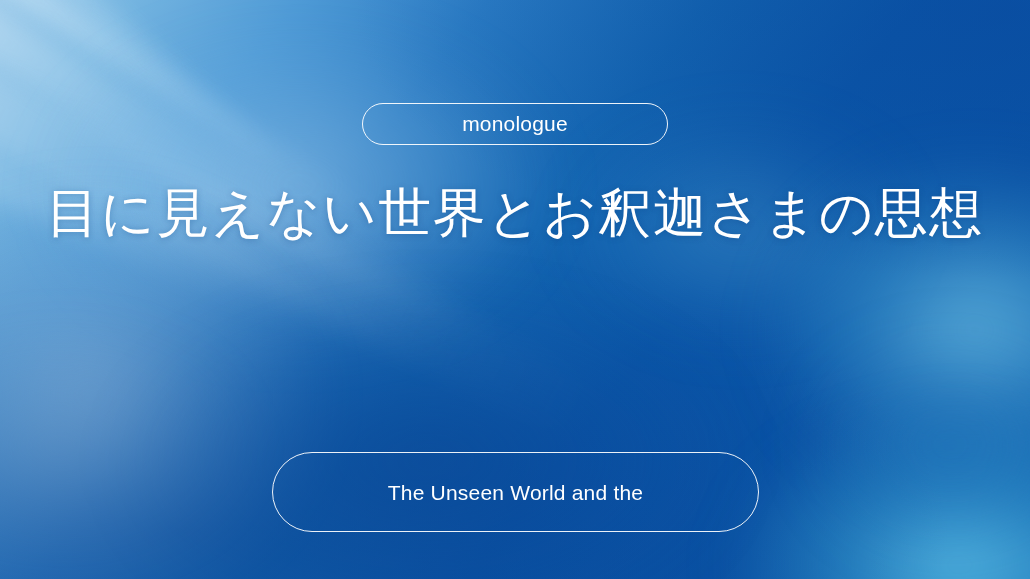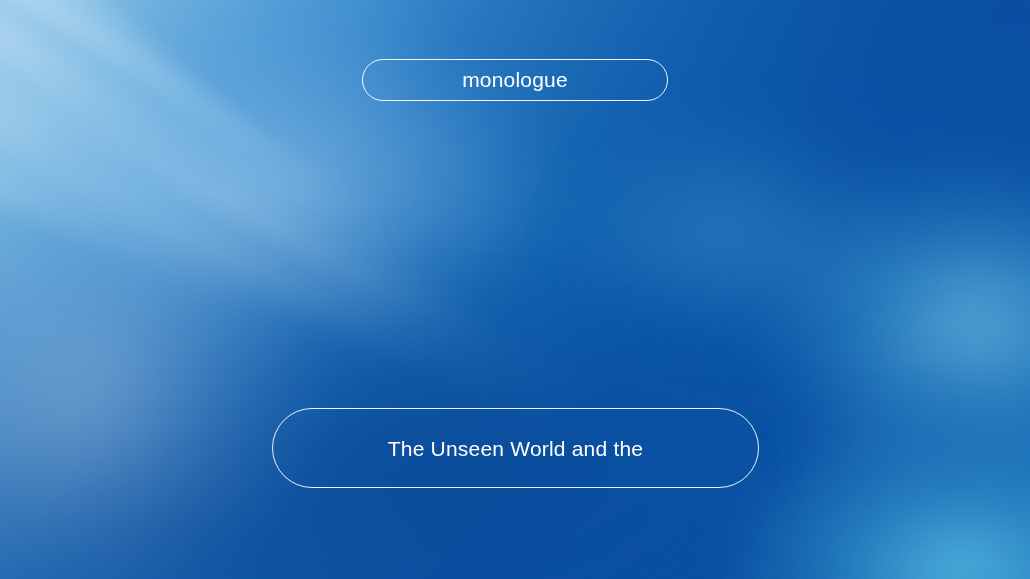--- a/index.html
+++ b/index.html
@@ -134,20 +134,21 @@
   .pill {
     box-sizing: border-box;
     border: 1.6px solid rgba(255,255,255,0.92);
     border-radius: 999px;
     display: flex;
     align-items: center;
     justify-content: center;
     text-align: center;
     color: #ffffff;
     background: transparent;
+    margin-top: 44px;
   }
 
   .pill-top {
     position: absolute;
     left: 362px;
     top: 59px;
     width: 306px;
     height: 42px;
     font-size: 21px;
     letter-spacing: 0.2px;
@@ -209,20 +210,21 @@
   <div class="blob blob-deep2"></div>
   <div class="bg-layer vignette"></div>
 
   <div id="content">
 
     <div class="pill pill-top">
       <span>monologue</span>
     </div>
 
     <div class="title-block">
+      <div class="title-line">目に見えない世界とお釈迦さまの思想</div>
     </div>
 
     <div class="pill pill-bottom">
       <span class="sub-line">The Unseen World and the</span>
     </div>
 
   </div>
 </div>
 
 </body></html>

